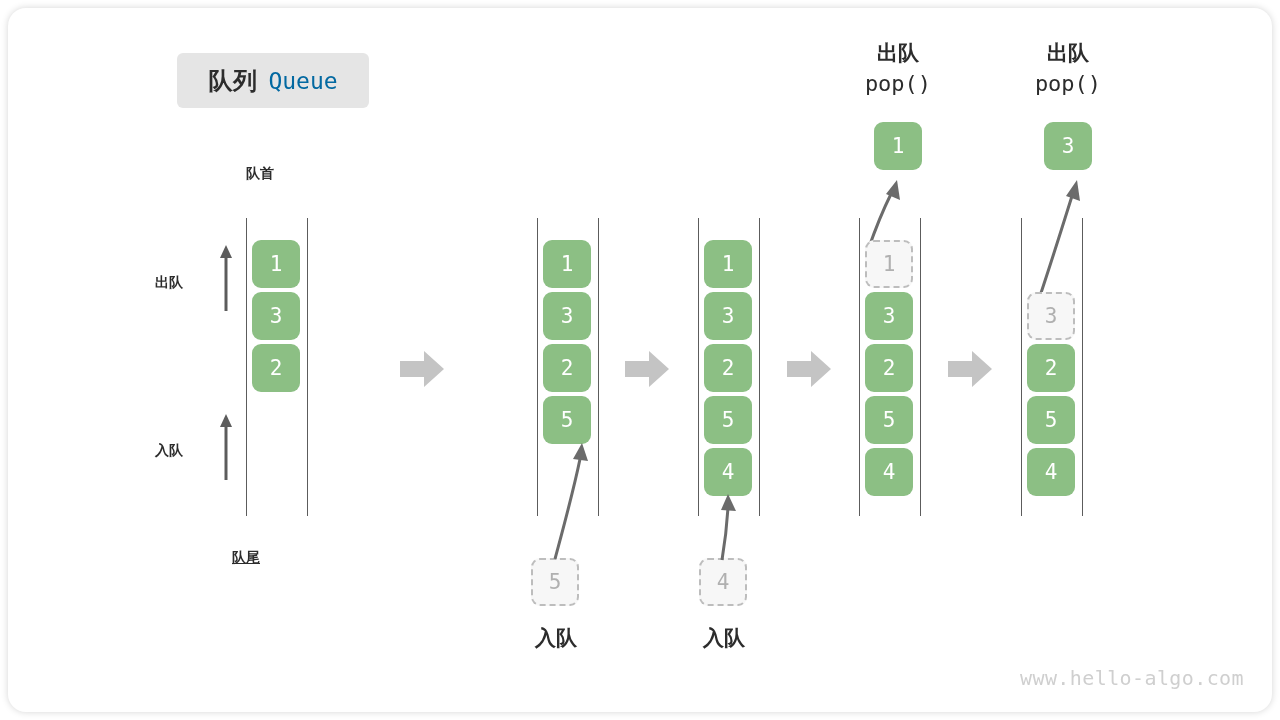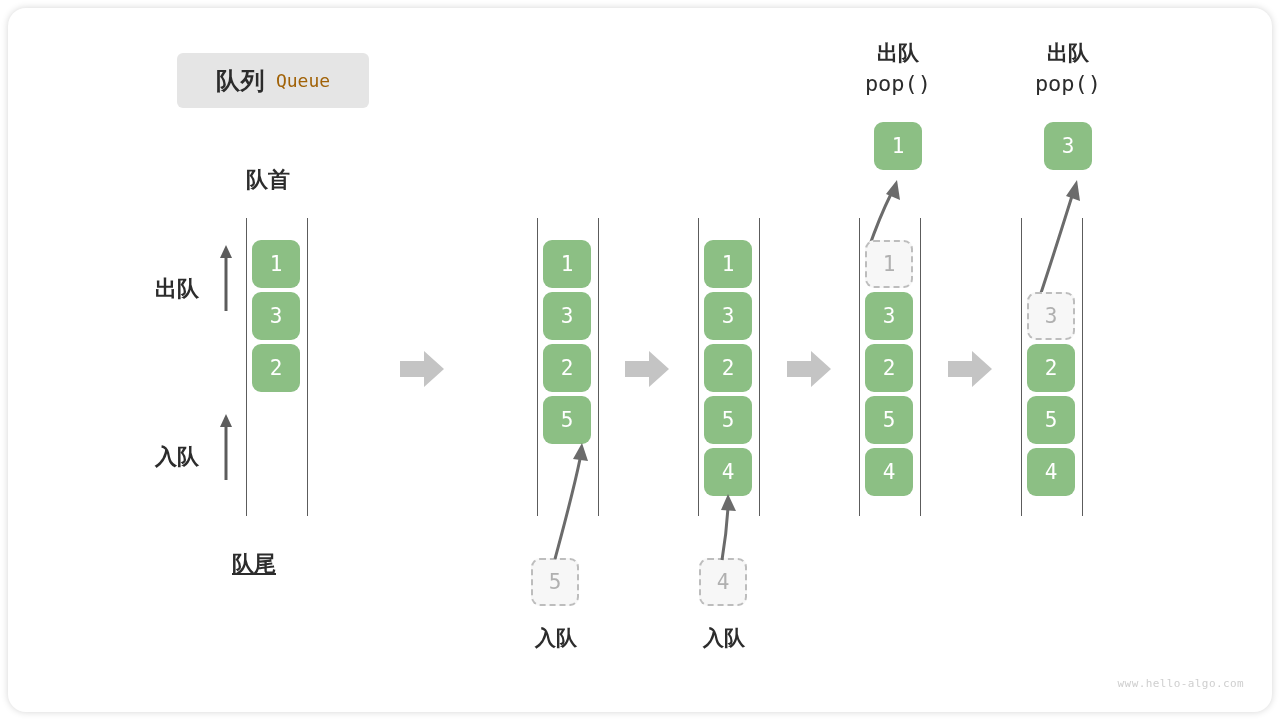--- a/index.html
+++ b/index.html
@@ -42,28 +42,28 @@
     gap: 11px;
   }
   #title-badge .cn {
     font-size: 24px;
     font-weight: bold;
     color: #2c2c2c;
     letter-spacing: 0.5px;
   }
   #title-badge .en {
     font-family: "DejaVu Sans Mono", "Liberation Mono", monospace;
-    font-size: 18px;
-    color: #a16207;
+    font-size: 23px;
+    color: #0369a1;
   }
 
   
   .cn-bold {
     position: absolute;
-    font-size: 22px;
+    font-size: 14px;
     font-weight: bold;
     color: #2c2c2c;
     white-space: nowrap;
   }
   .hdr {
     position: absolute;
     text-align: center;
     white-space: nowrap;
     color: #2c2c2c;
   }
@@ -143,21 +143,21 @@
   .curve {
     position: absolute;
   }
 
   
   #watermark {
     position: absolute;
     right: 28px;
     bottom: 22px;
     font-family: "DejaVu Sans Mono", "Liberation Mono", monospace;
-    font-size: 11px;
+    font-size: 20px;
     color: #cfcfcf;
     letter-spacing: 0.4px;
   }
 </style>
 </head>
 <body>
 
 <div id="card">
 
   <div id="title-badge">

